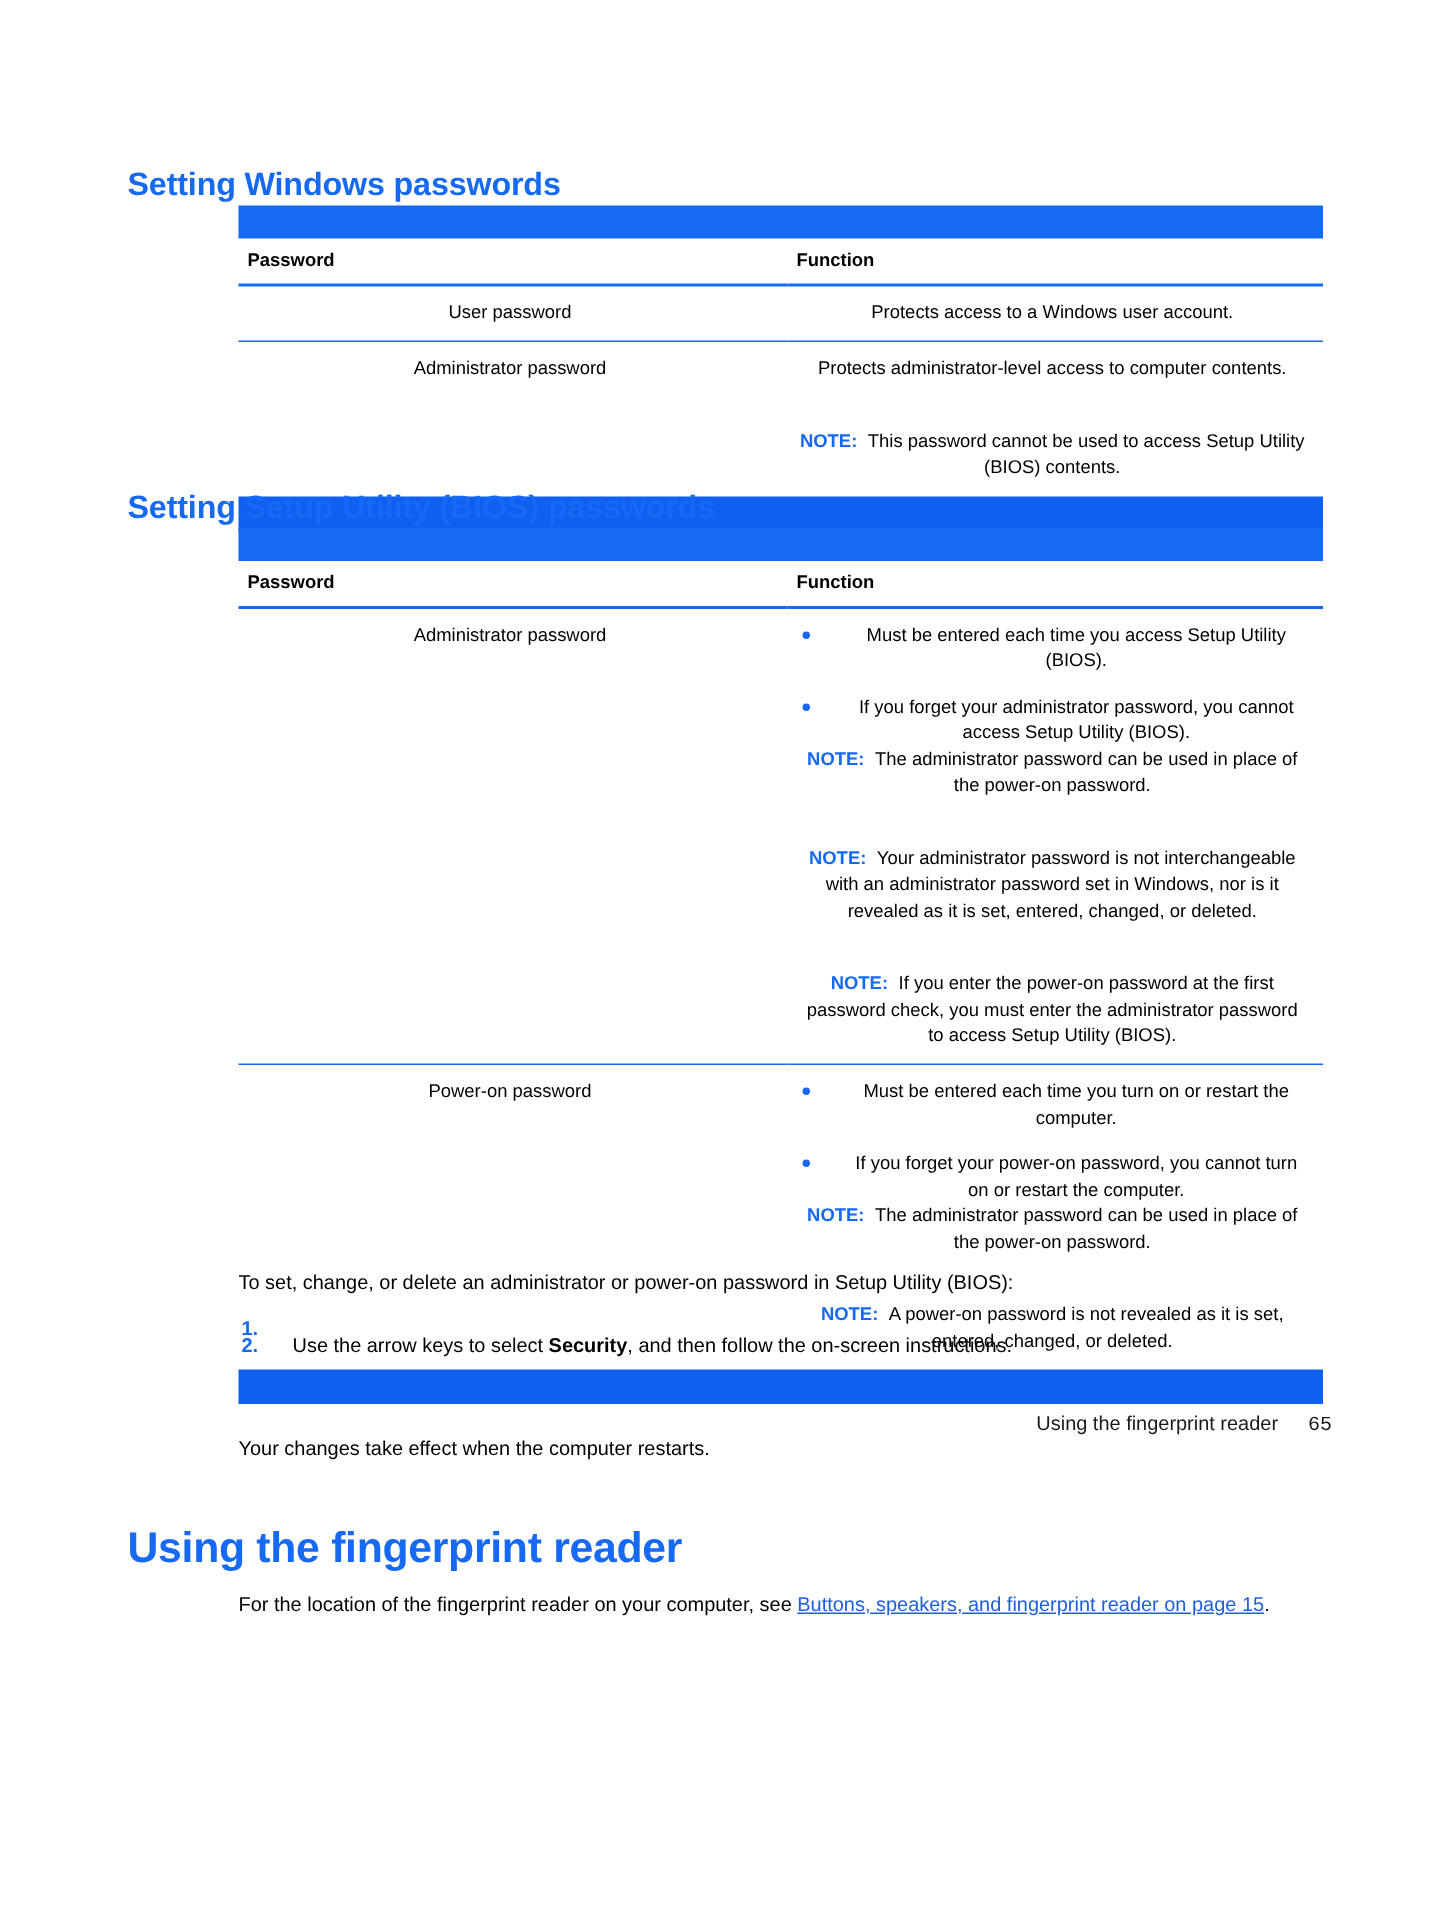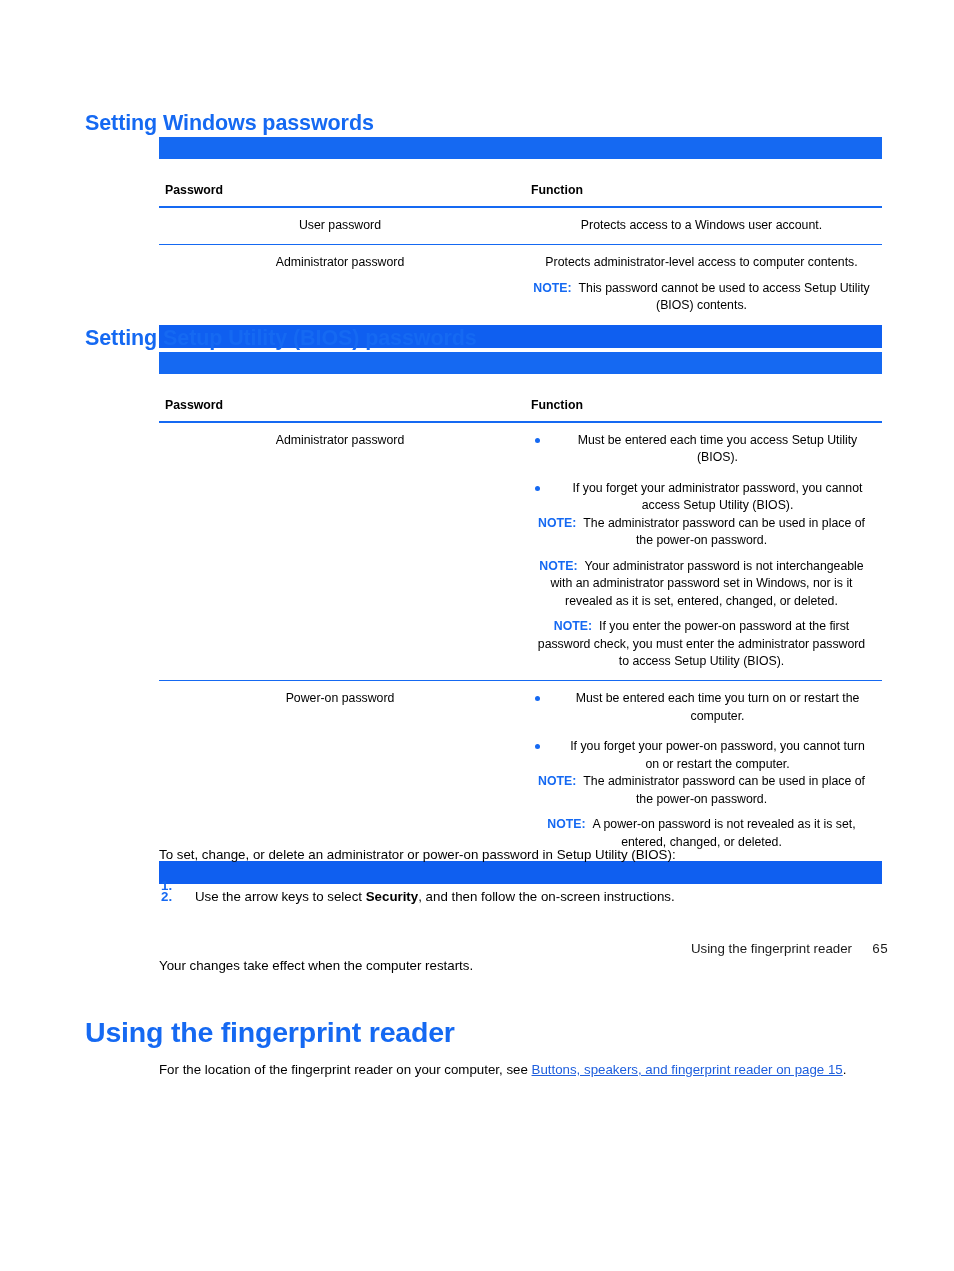--- a/index.html
+++ b/index.html
@@ -60,39 +60,39 @@
   .tbl .botline {
     height: 4px;
     background: #0f5ff0;
     font-size: 0;
     line-height: 0;
   }
   .tbl th {
     text-align: left;
     font-weight: bold;
     font-size: 12.3px;
-    padding: 24px 0 9px 6px;
+    padding: 7px 0 9px 6px;
     vertical-align: top;
     border-bottom: 2.4px solid #1569f2;
   }
   .tbl td {
     text-align: center;
     vertical-align: top;
     padding: 9px 10px 10px 6px;
     line-height: 1.42;
   }
   .tbl tr.datarow + tr.datarow td {
     border-top: 1.1px solid #1569f2;
   }
   .col-pw { width: 366px; }
   .col-fn { width: 357px; }
 
   .cellblock { margin: 0 0 0 0; }
   .cellblock p { margin: 0 0 0 0; }
-  .cellblock p + p { margin-top: 8px; }
+  .cellblock p + p { margin-top: 31px; }
 
   
   ul.bul {
     margin: 0;
     padding: 0;
     list-style: none;
   }
   ul.bul li {
     position: relative;
     padding-left: 32px;

